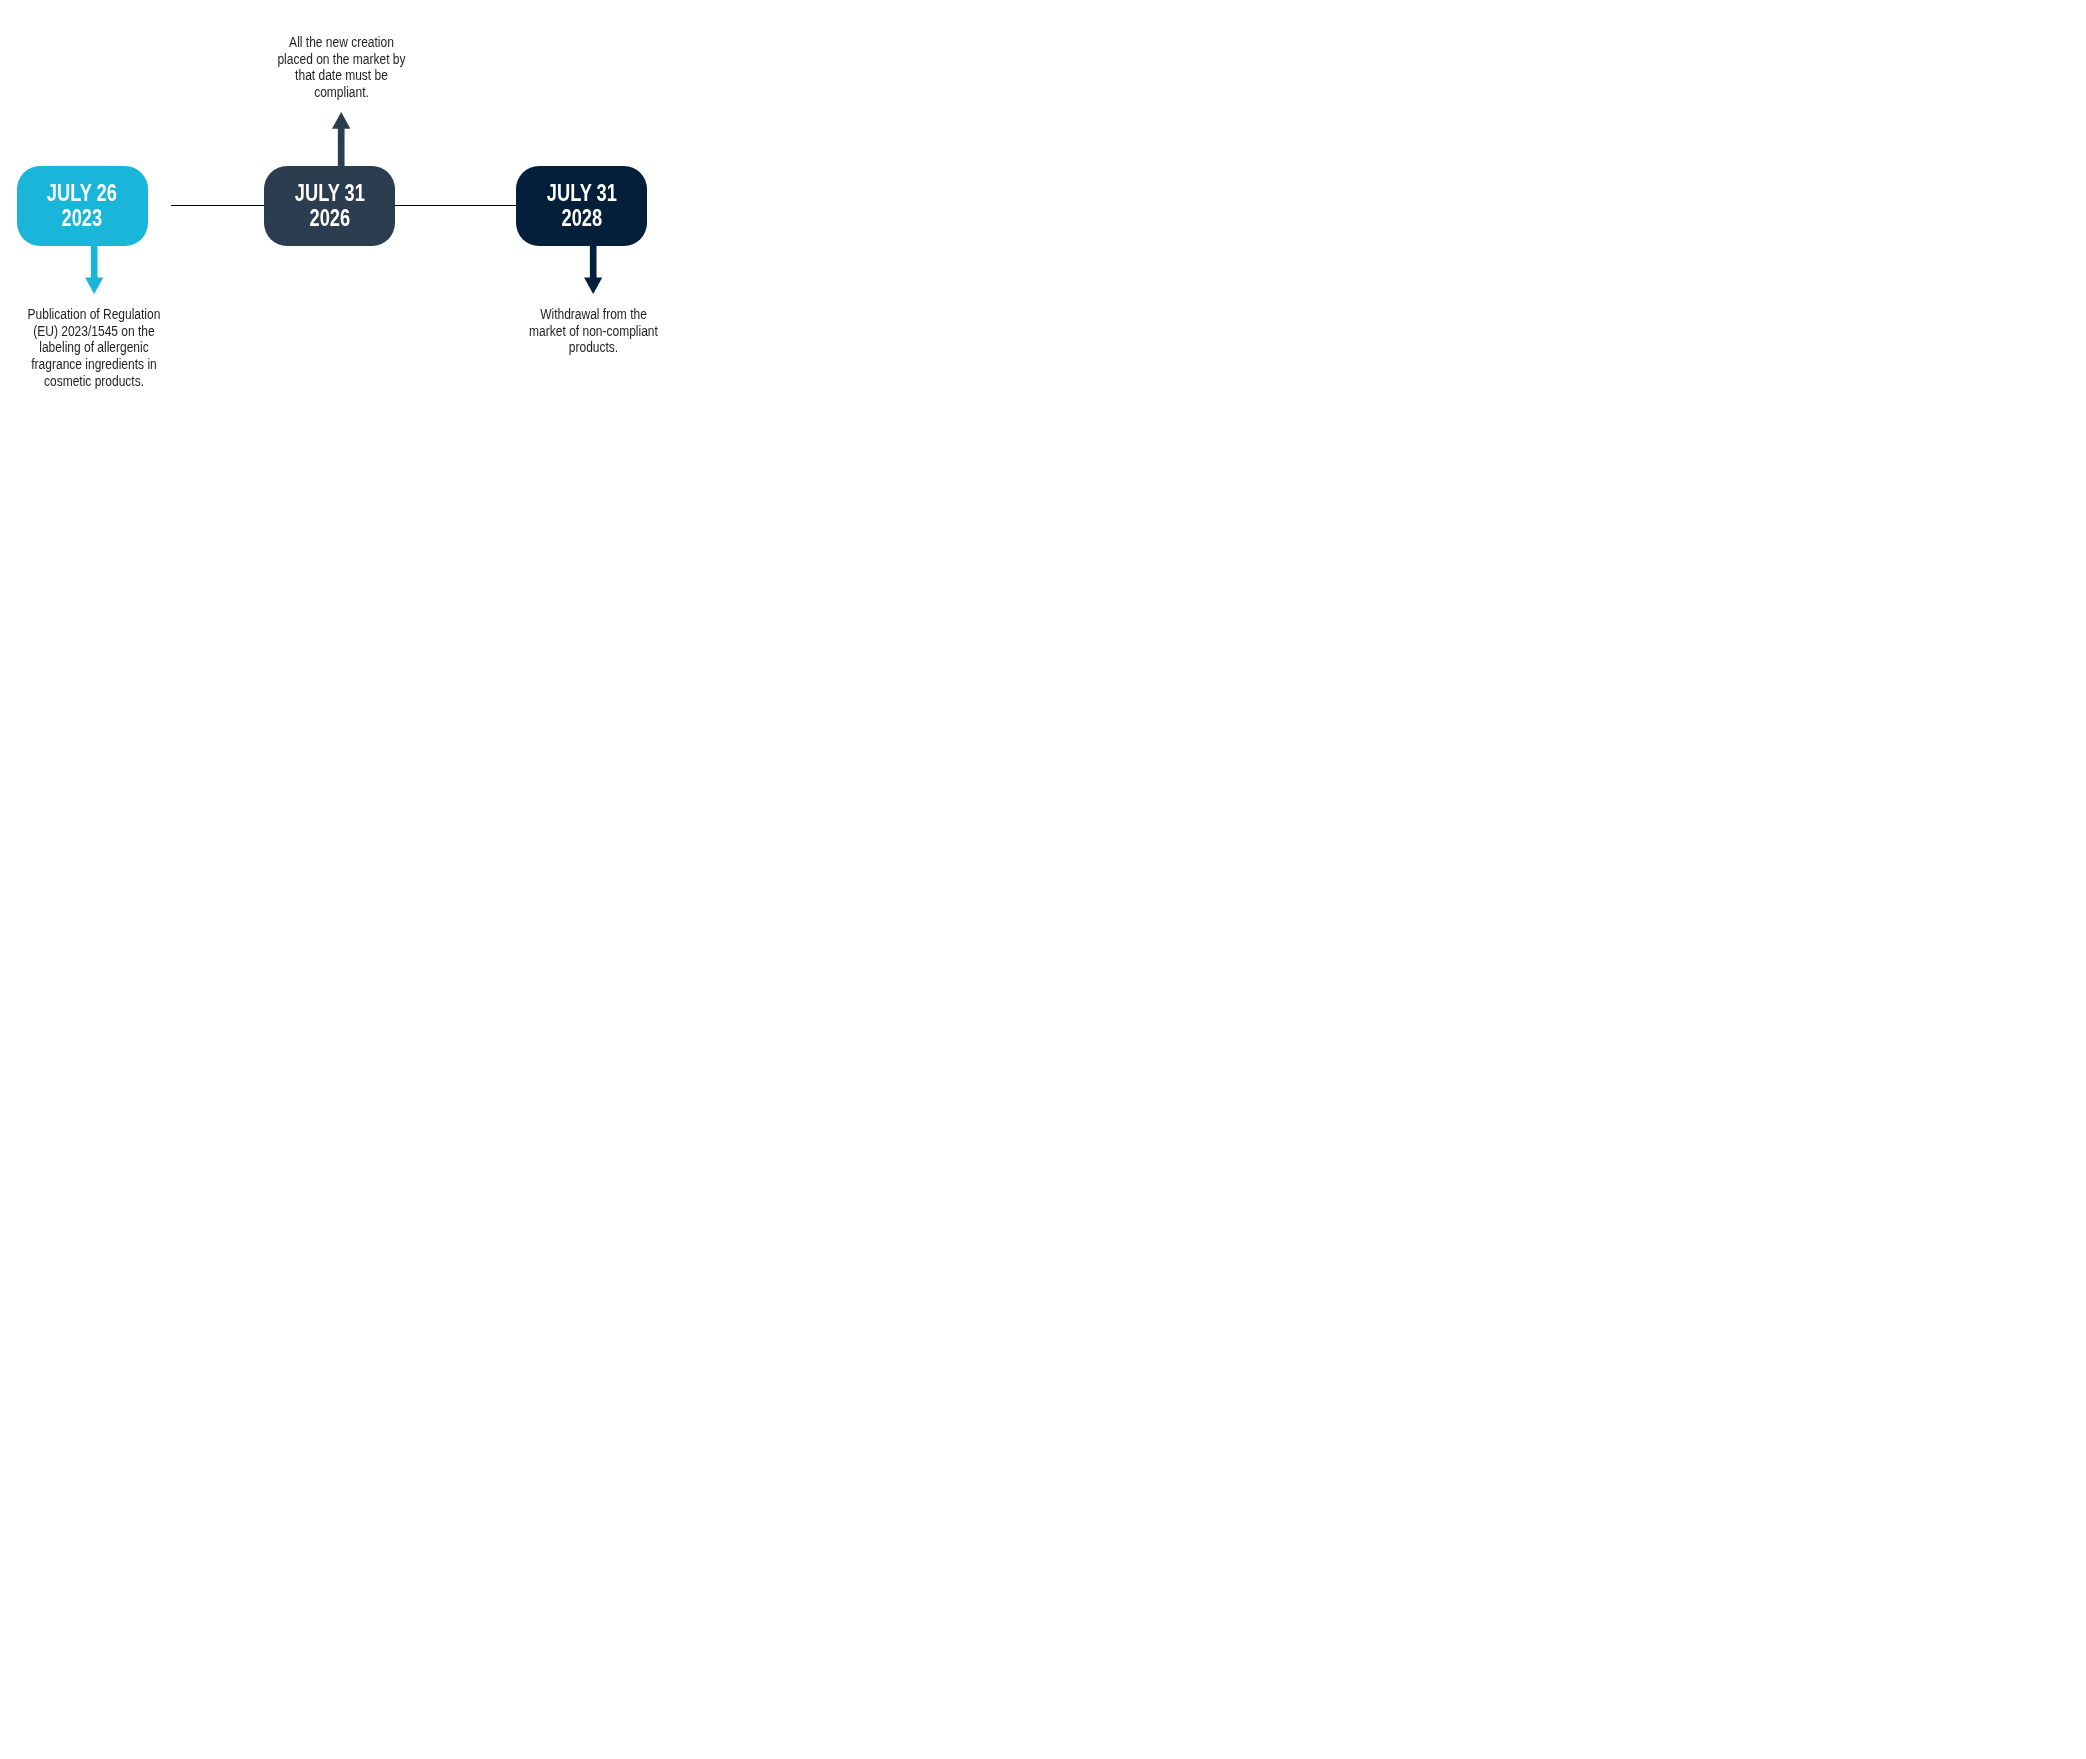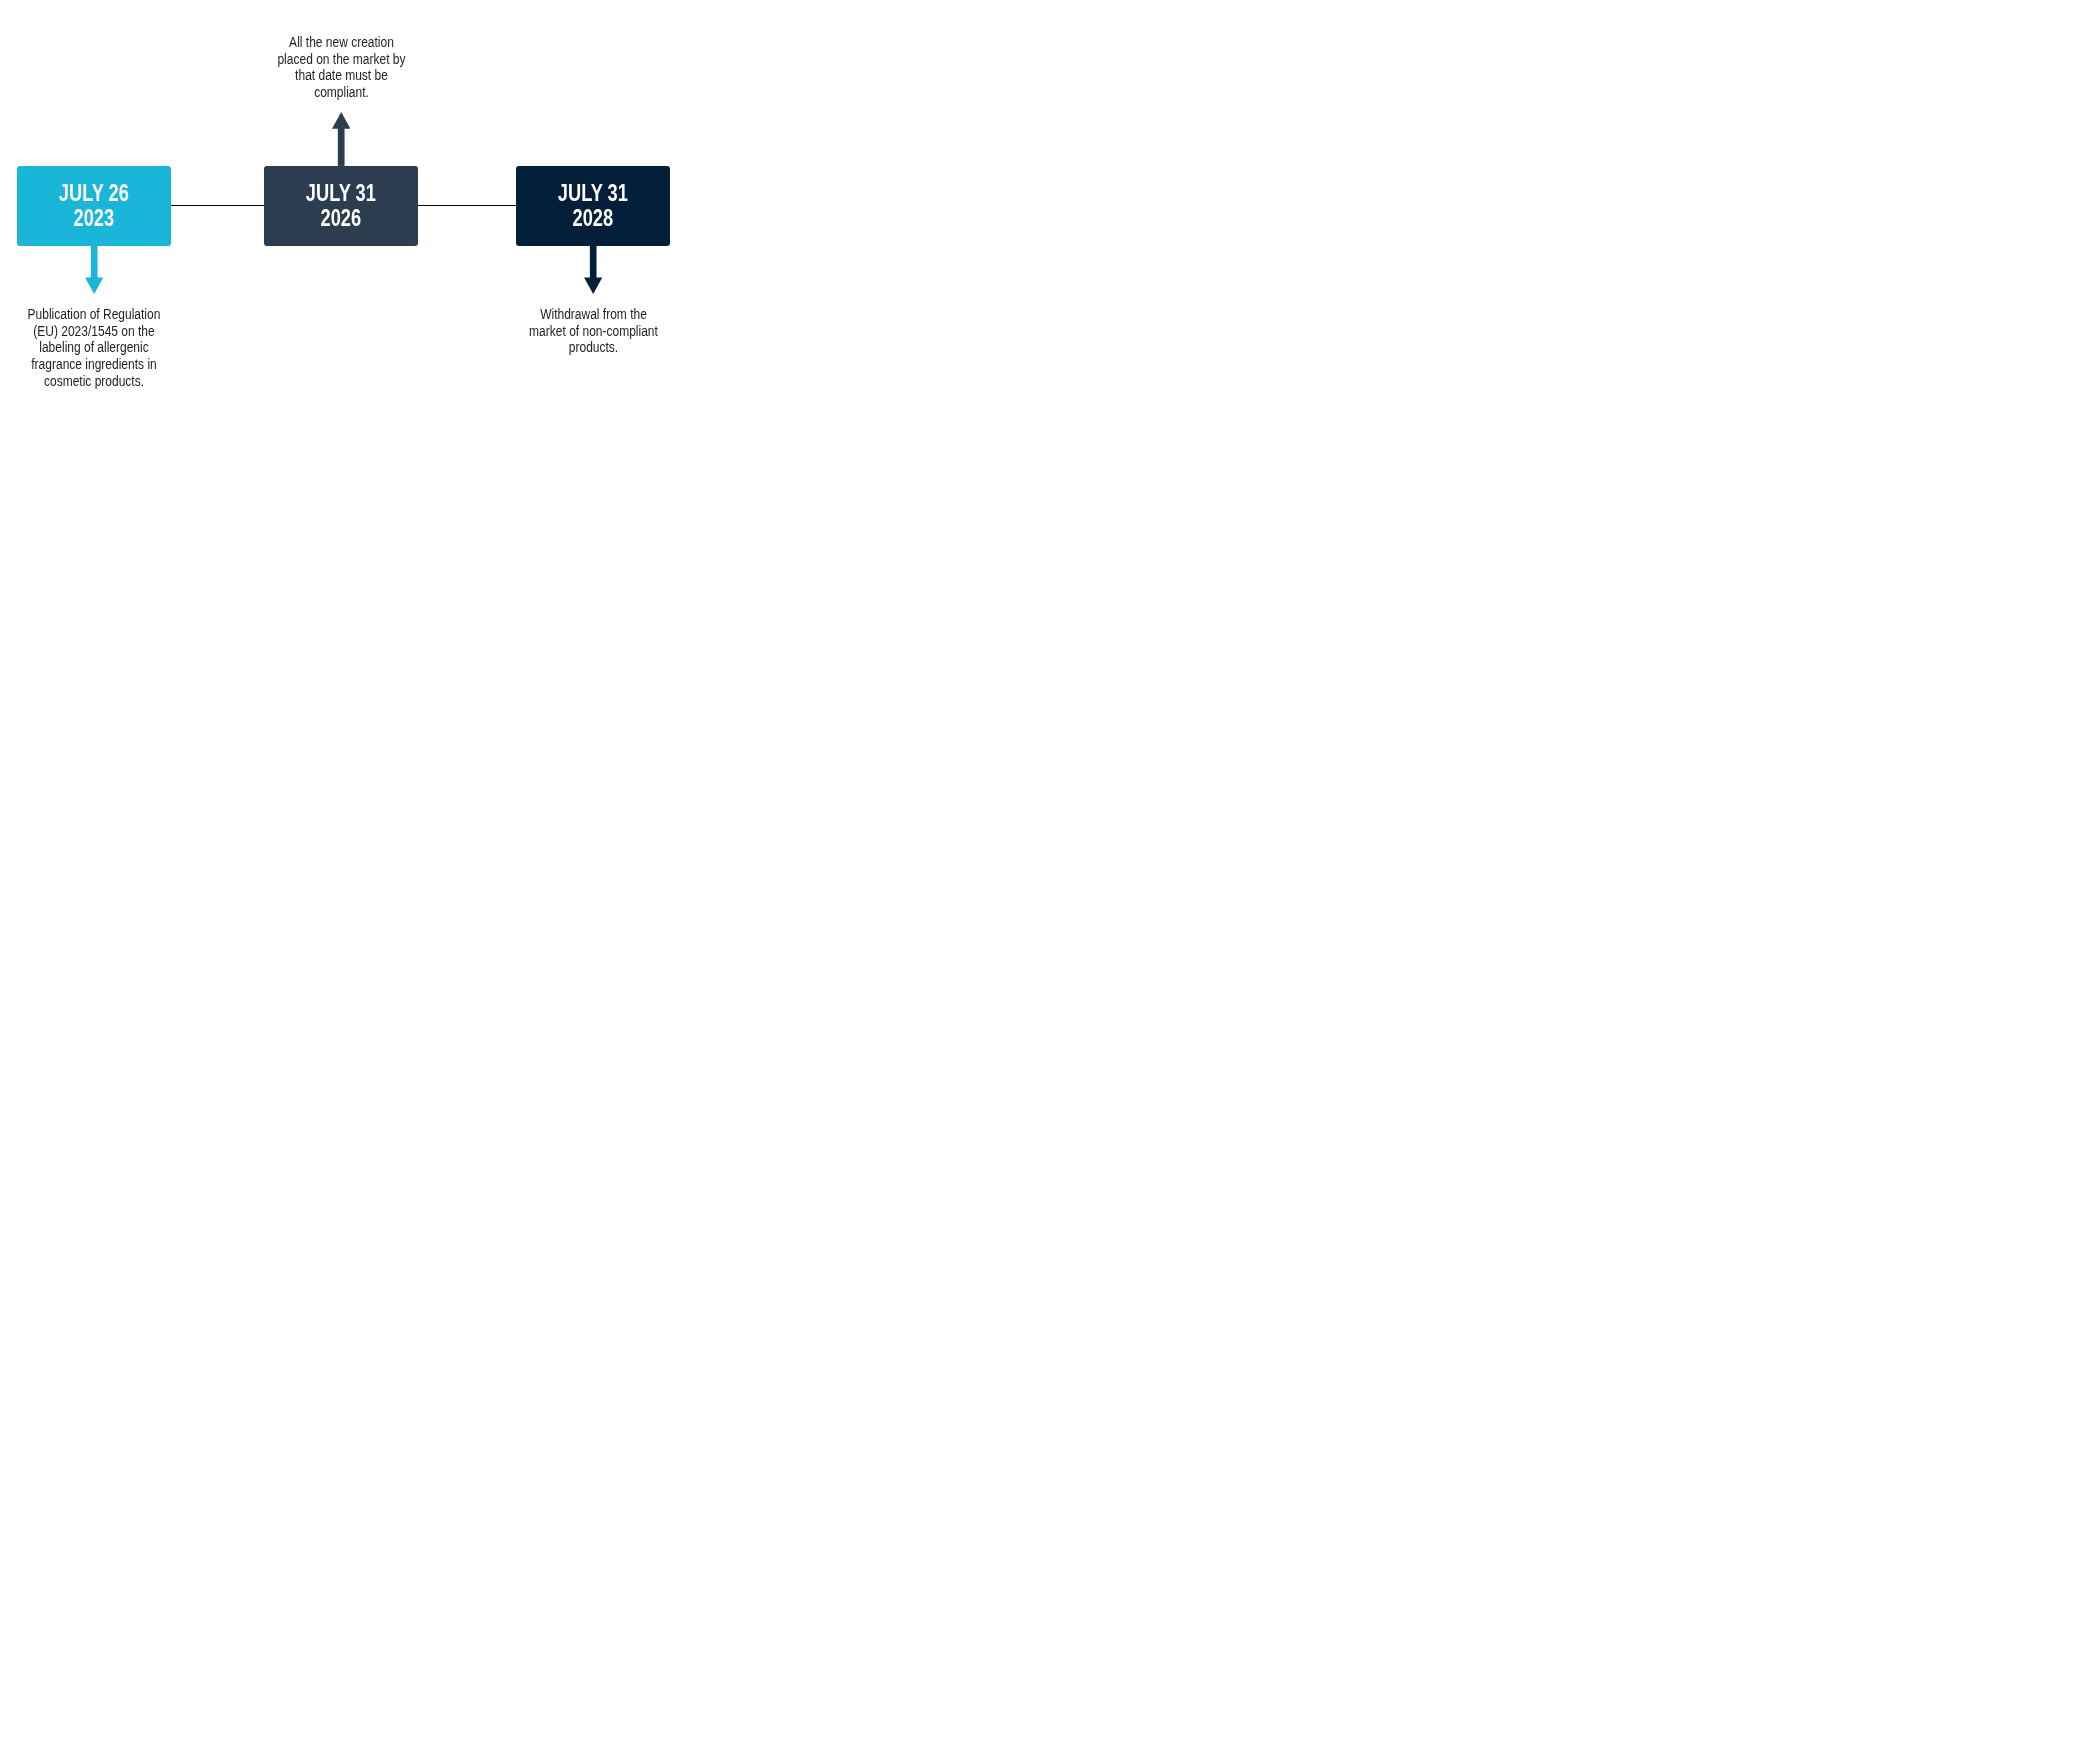--- a/index.html
+++ b/index.html
@@ -20,23 +20,23 @@
     left: 171px;
     top: 205px;
     width: 346px;
     height: 1.3px;
     background: #000000;
     z-index: 0;
   }
   .date-box {
     position: absolute;
     top: 166px;
-    width: 154px;
+    width: 131px;
     height: 80px;
-    border-radius: 3px;
+    border-radius: 23px;
     display: flex;
     align-items: center;
     justify-content: center;
     z-index: 2;
   }
   .box-cyan  { background: #19b6d9; }
   .box-slate { background: #2b3d4f; }
   .box-navy  { background: #041f39; }
   .m1-box { left: 16.7px; }
   .m2-box { left: 264px; }

